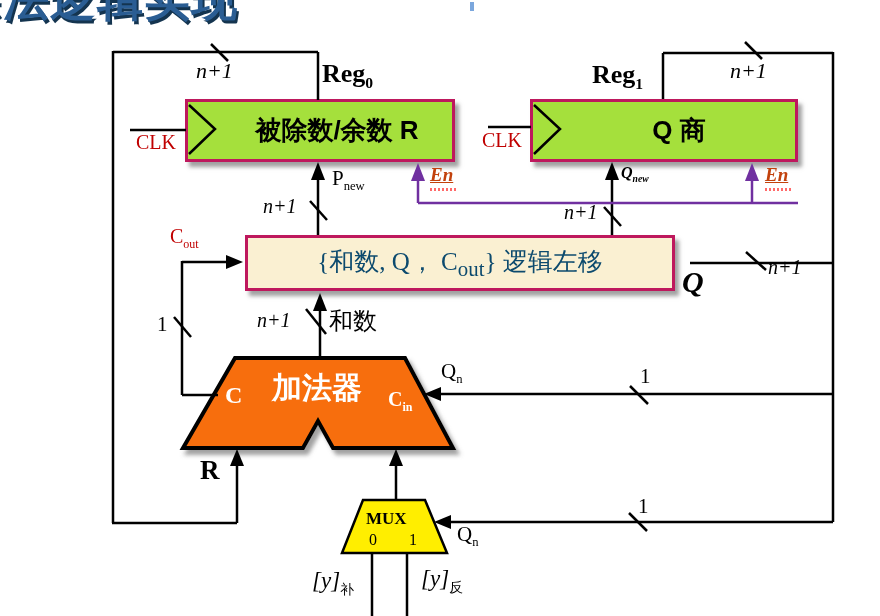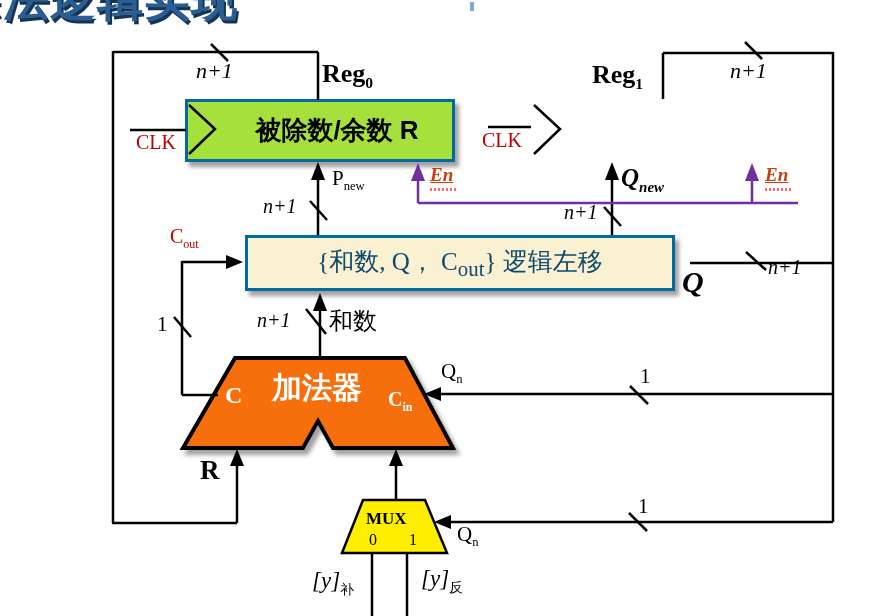--- a/index.html
+++ b/index.html
@@ -9,21 +9,21 @@
   .lbl sub{font-size:0.60em;}
   .math{font-style:italic;}
   .serifb{font-weight:bold;}
   .cjkb{font-family:"Liberation Sans",sans-serif;font-weight:bold;}
   .red{color:#c00000;}
   .purple{color:#7030a0;}
   .white{color:#ffffff;}
   .en{color:#c2410c;font-style:italic;font-weight:bold;font-size:19px;text-decoration:underline;}
   .wavy{position:absolute;height:3px;
         background:repeating-linear-gradient(90deg,#ff6a6a 0 2px,rgba(0,0,0,0) 2px 4px);}
-  .box{position:absolute;border:3px solid #0369a1;box-sizing:border-box;
+  .box{position:absolute;border:3px solid #be185d;box-sizing:border-box;
        box-shadow:4px 5px 4px rgba(110,110,110,0.65);
        display:flex;align-items:center;justify-content:center;}
   .reg{background:#a5e03c;}
   .shift{background:#faf0d2;}
   .regtext{font-family:"Liberation Sans",sans-serif;font-weight:bold;font-size:26px;color:#000;}
   .shifttext{font-size:25px;color:#0c4a6e;}
   svg.overlay{position:absolute;left:0;top:0;pointer-events:none;}
   .title3d{position:absolute;left:-44px;top:-31px;font-family:"Liberation Sans",sans-serif;
            font-weight:bold;font-size:46px;letter-spacing:1px;color:#2a5d93;
            text-shadow:2px 3px 0 #14344f;}
@@ -32,20 +32,23 @@
 </head>
 <body>
 
 <div class="stage">
 
   <div class="title3d">除法逻辑实现</div>
   <div class="stray"></div>
 
   <div class="box reg" style="left:185px;top:99px;width:270px;height:63px;">
     <span class="regtext" style="padding-left:34px;">被除数/余数 R</span>
+  </div>
+  <div class="box reg" style="left:530px;top:99px;width:268px;height:63px;">
+    <span class="regtext" style="padding-left:30px;">Q 商</span>
   </div>
 
   <div class="box shift" style="left:245px;top:235px;width:430px;height:56px;">
     <span class="shifttext"><span>{和数, Q， C</span><sub>out</sub><span>} 逻辑左移</span></span>
   </div>
 
   <svg class="overlay" width="880" height="616" viewBox="0 0 880 616">
     <defs>
       <filter id="ds" x="-20%" y="-20%" width="150%" height="150%">
         <feDropShadow dx="4" dy="5" stdDeviation="2.2" flood-color="#6e6e6e" flood-opacity="0.65"></feDropShadow>
@@ -129,21 +132,21 @@
   <div class="lbl math" style="left:196px;top:59px;font-size:22px;">n+1</div>
   <div class="lbl serifb" style="left:322px;top:60px;font-size:26px;"><span>Reg</span><sub>0</sub></div>
   <div class="lbl red" style="left:136px;top:132px;font-size:20px;">CLK</div>
 
   <div class="lbl serifb" style="left:592px;top:61px;font-size:26px;text-align:right;"><span>Reg</span><sub>1</sub></div>
   <div class="lbl math" style="left:730px;top:59px;font-size:22px;">n+1</div>
   <div class="lbl red" style="left:482px;top:130px;font-size:20px;">CLK</div>
 
   <div class="lbl" style="left:332px;top:167px;font-size:21px;"><span>P</span><sub>new</sub></div>
   <div class="lbl math" style="left:263px;top:196px;font-size:20px;">n+1</div>
-  <div class="lbl math serifb" style="left:621px;top:165px;font-size:25px;"><span>Q</span><sub>new</sub></div>
+  <div class="lbl math serifb" style="left:621px;top:165px;font-size:16px;"><span>Q</span><sub>new</sub></div>
   <div class="lbl math" style="left:564px;top:202px;font-size:20px;">n+1</div>
 
   <div class="lbl en" style="left:430px;top:165px;">En</div>
   <div class="wavy" style="left:430px;top:188px;width:26px;"></div>
   <div class="lbl en" style="left:765px;top:165px;">En</div>
   <div class="wavy" style="left:765px;top:188px;width:26px;"></div>
 
 
   <div class="lbl red" style="left:170px;top:226px;font-size:20px;"><span>C</span><sub>out</sub></div>
   <div class="lbl" style="left:157px;top:313px;font-size:21px;">1</div>

